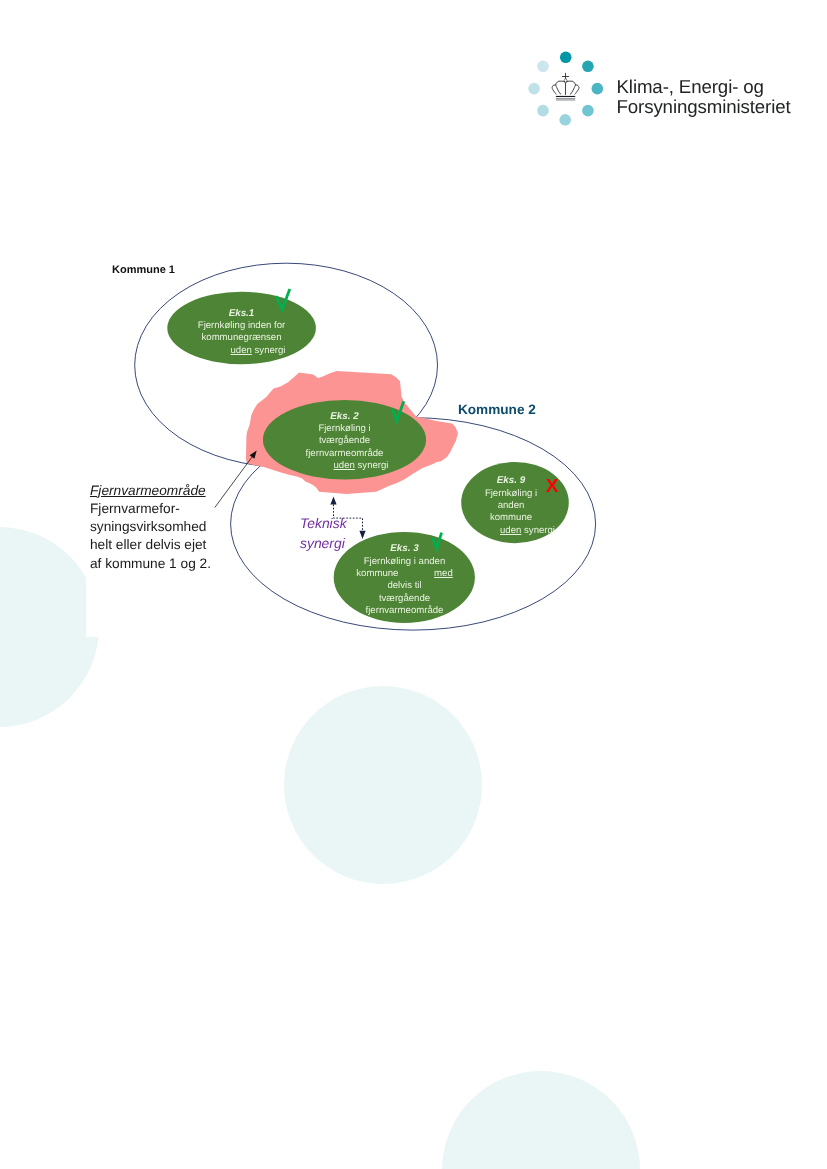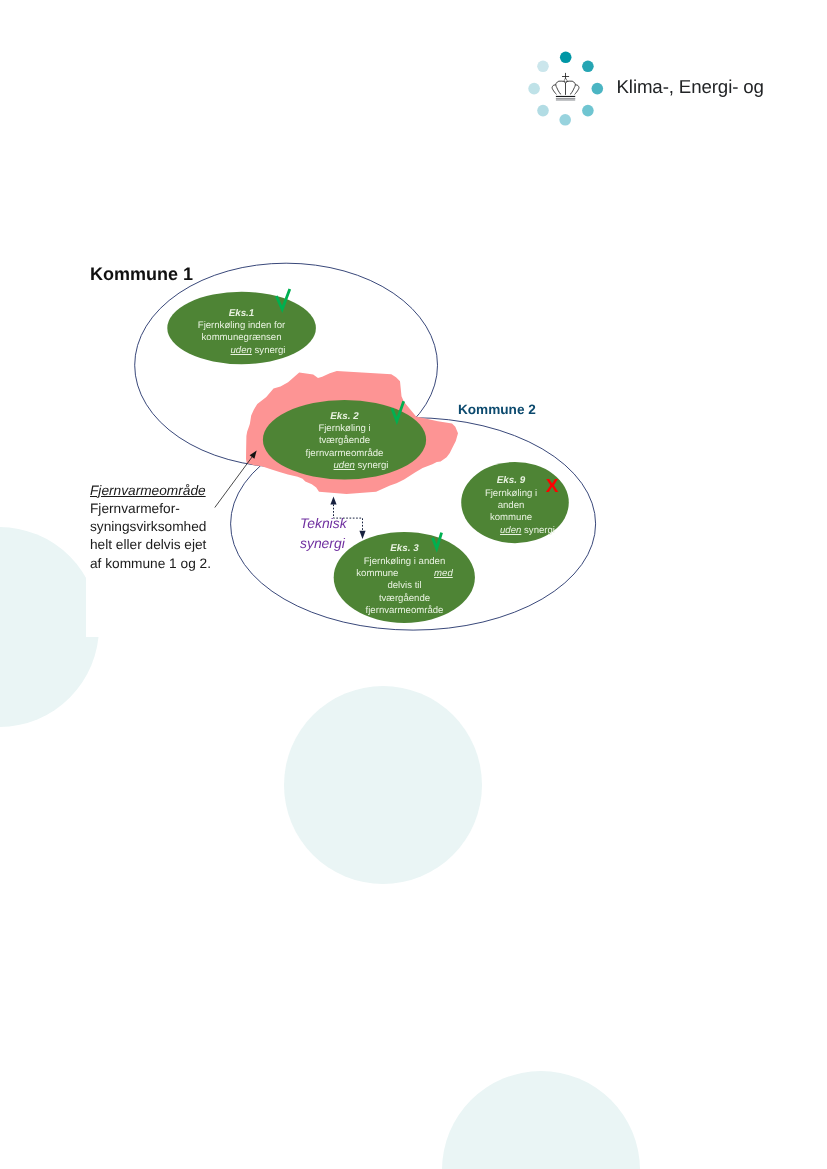--- a/index.html
+++ b/index.html
@@ -5,21 +5,21 @@
 <style>
   html,body{margin:0;padding:0;}
   body{width:827px;height:1169px;background:#ffffff;overflow:hidden;
        font-family:"Liberation Sans",sans-serif;position:relative;
        -webkit-font-smoothing:antialiased;text-rendering:geometricPrecision;}
   .page{position:absolute;left:0;top:0;width:827px;height:1169px;}
   svg{display:block;}
   .abs{position:absolute;}
   .bubbletxt{color:#e8f2e0;font-size:9.6px;line-height:12.4px;text-align:center;}
   .bubbletxt .bt{font-style:italic;font-weight:bold;font-size:9.8px;line-height:13.2px;}
-  .bubbletxt u{text-decoration:underline;text-underline-offset:0.5px;font-style:italic;margin-left:33px;}
+  .bubbletxt u{text-decoration:underline;text-underline-offset:0.5px;margin-left:33px;}
 </style>
 </head>
 <body>
 
 <div class="page">
 
   <svg class="abs" style="left:0;top:0;width:827px;height:1169px;" viewBox="0 0 827 1169">
     <circle cx="-1" cy="627" r="100" fill="#eaf5f5"></circle>
     <circle cx="383" cy="785" r="99" fill="#eaf5f5"></circle>
     <circle cx="541" cy="1170" r="99" fill="#eaf5f5"></circle>
@@ -101,20 +101,21 @@
                 C 45.35 54.3 45.15 54.45 45.0 54.6"></path>
         </g>
         <rect x="30.9" y="55.9" width="19.3" height="1.15" fill="#17191c"></rect>
         <rect x="30.9" y="58.1" width="19.3" height="2.7" fill="#b5b7ba"></rect>
         <rect x="30.9" y="58.1" width="19.3" height="0.7" fill="#8a8c8f"></rect>
       </g>
     </svg>
     <div style="position:absolute;left:91.5px;top:36.8px;width:210px;
                 font-size:18.7px;line-height:20.5px;color:#222426;letter-spacing:-0.12px;">
       <div>Klima-, Energi- og</div>
+      <div>Forsyningsministeriet</div>
     </div>
   </div>
 
   <div class="abs" style="left:0;top:0;width:827px;height:700px;">
     <svg style="position:absolute;left:0;top:0;width:827px;height:700px;" viewBox="0 0 827 700">
 
       <ellipse cx="286.1" cy="365.2" rx="151.4" ry="102" fill="none" stroke="#39487a" stroke-width="1.0"></ellipse>
       <ellipse cx="413.1" cy="523.9" rx="182.5" ry="106.2" fill="none" stroke="#39487a" stroke-width="1.0"></ellipse>
 
       <path fill="#fd9494" d="M266.3 396.9 L257.3 404.0 L253.8 409.7 L251.2 415.5 L249.9 423.8
@@ -146,21 +147,21 @@
       <path d="M333.5 496.4 L336.6 504.6 L330.4 504.6 Z" fill="#17213f"></path>
       <path d="M362.5 539.0 L359.4 530.8 L365.6 530.8 Z" fill="#17213f"></path>
 
       <g fill="none" stroke="#00b050" stroke-width="2.8" stroke-linecap="butt" stroke-linejoin="miter">
         <path d="M276.3 296.0 L282.2 309.2 L289.8 289.0"></path>
         <path d="M391.9 408.3 L396.8 421.0 L403.7 401.2"></path>
         <path d="M432.6 537.7 L436.7 548.5 L441.6 532.6"></path>
       </g>
     </svg>
 
-    <div class="abs" style="left:90px;top:264px;font-size:18px;font-weight:bold;color:#111111;">Kommune 1</div>
+    <div class="abs" style="left:112px;top:264px;font-size:11px;font-weight:bold;color:#111111;">Kommune 1</div>
     <div class="abs" style="left:458px;top:402px;font-size:13.6px;font-weight:bold;color:#0c4a6e;">Kommune 2</div>
 
     <div class="abs" style="left:545.8px;top:477.4px;font-size:19px;font-weight:bold;color:#ff0000;
                 font-family:'Liberation Sans',sans-serif;line-height:19px;">X</div>
 
     <div class="abs" style="left:90px;top:481.6px;width:135px;font-size:13.7px;line-height:18.3px;color:#1a1a1a;">
       <div style="font-style:italic;text-decoration:underline;">Fjernvarmeområde</div>
       <div>Fjernvarmefor-</div>
       <div>syningsvirksomhed</div>
       <div>helt eller delvis ejet</div>

